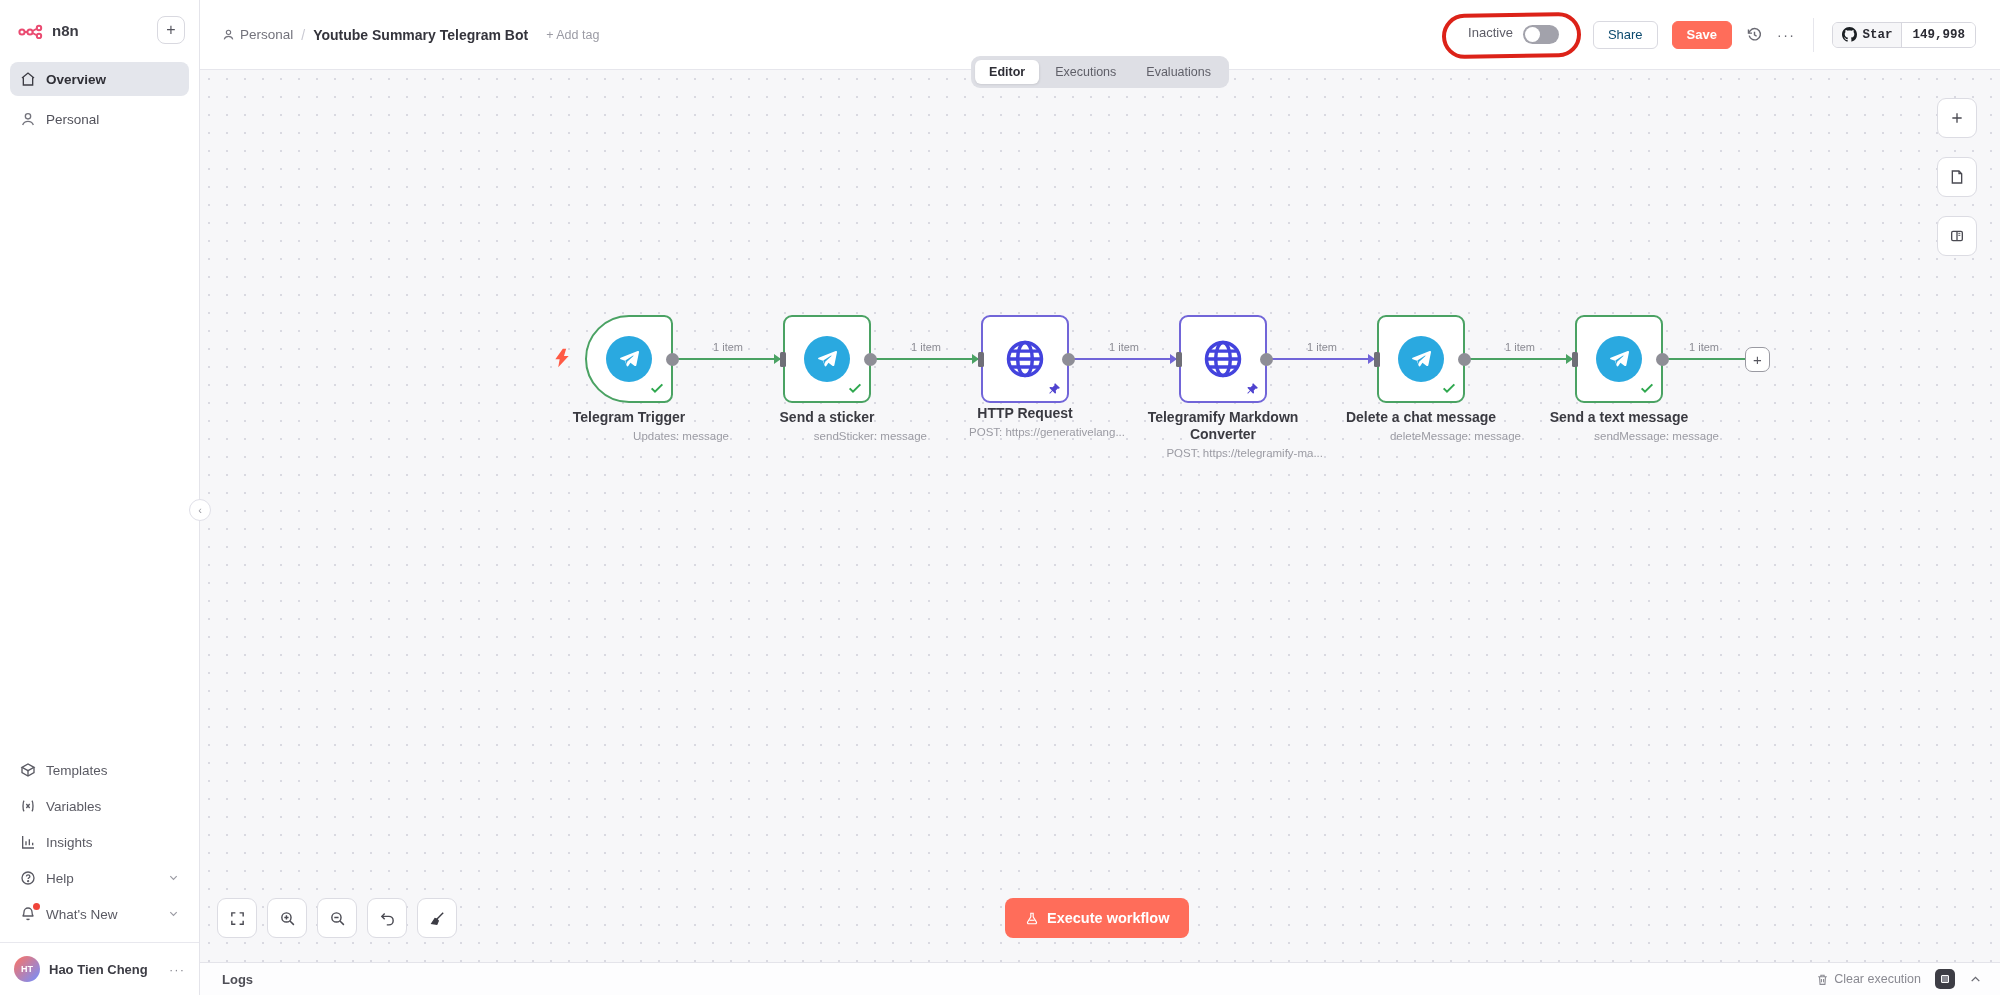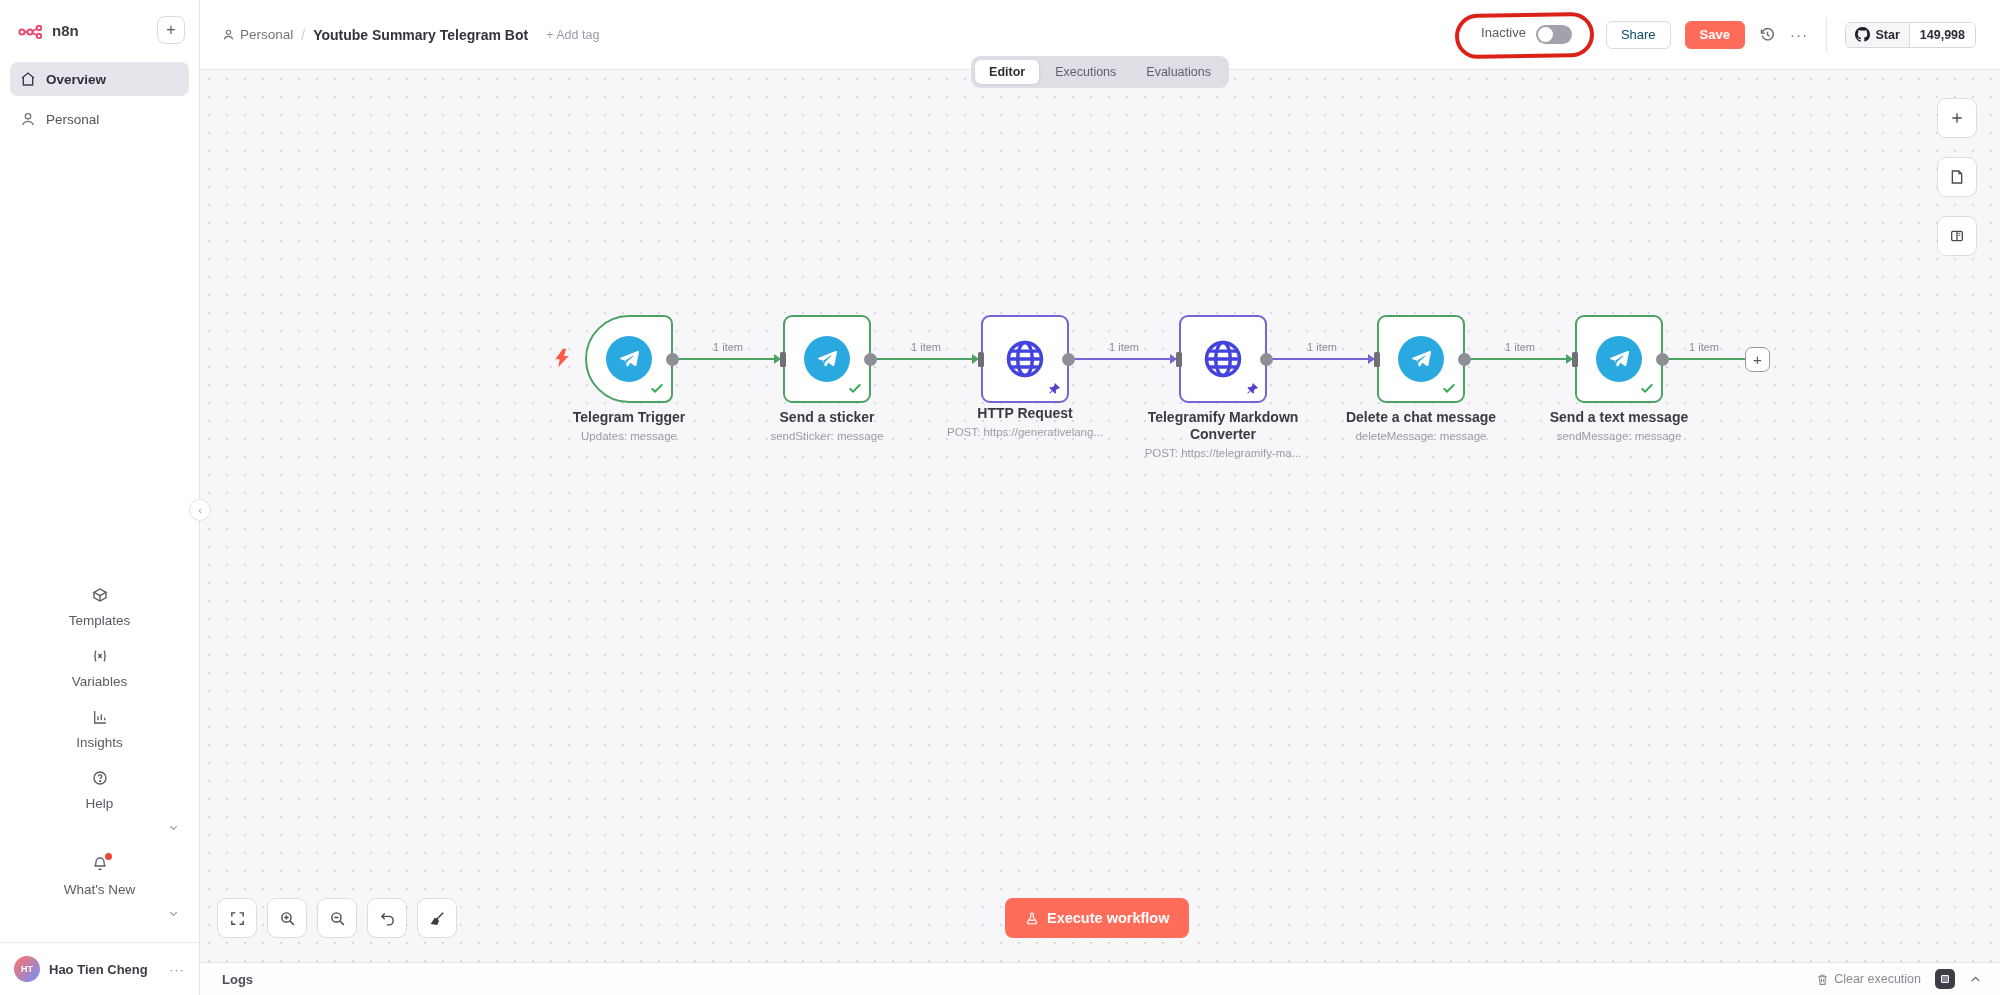--- a/index.html
+++ b/index.html
@@ -16,21 +16,21 @@
   .add-wf-btn { width:28px; height:28px; border:1px solid #d9d9e0; border-radius:8px; background:#fff;
     color:#55555e; font-size:16px; line-height:26px; text-align:center; cursor:pointer; }
   .nav { padding:4px 10px; }
   .nav-item { display:flex; align-items:center; gap:10px; padding:9px 10px; border-radius:8px;
     font-size:13.5px; color:#52525b; margin-bottom:6px; cursor:pointer; }
   .nav-item.active { background:#e4e6ec; color:#2f2f36; font-weight:bold; }
   .nav-item svg { flex:0 0 auto; }
   .sidebar-spacer { flex:1; }
   .bottom-nav { padding:0 10px; }
   .bottom-item { display:flex; align-items:center; gap:10px; padding:10px 10px; font-size:13.5px;
-    color:#5a5a63; cursor:pointer; position:relative;flex-direction:column; }
+    color:#5a5a63; cursor:pointer; position:relative; }
   .bottom-item .chev { margin-left:auto; color:#9a9aa2; }
   .bell-wrap { position:relative; display:flex; }
   .red-dot { position:absolute; top:-3px; right:-4px; width:7px; height:7px; border-radius:50%; background:#f0443a; }
   .sidebar-divider { border-top:1px solid #e8e8ee; margin:10px 0 0 0; }
   .user-row { display:flex; align-items:center; gap:9px; padding:13px 14px 13px 14px; }
   .avatar { width:26px; height:26px; border-radius:50%; background:linear-gradient(135deg,#f2756f 10%,#7e8df2 90%);
     color:#fff; font-size:9px; font-weight:bold; display:flex; align-items:center; justify-content:center; }
   .user-name { font-size:13px; font-weight:bold; color:#3c3c44; flex:1; }
   .user-menu { color:#8a8a92; font-size:13px; letter-spacing:1px; cursor:pointer; }
   .collapse-btn { position:absolute; left:189px; top:499px; width:22px; height:22px; border-radius:50%;
@@ -53,21 +53,21 @@
   .toggle { width:36px; height:19px; border-radius:10px; background:#a2a2ab; position:relative; cursor:pointer; }
   .toggle .knob { position:absolute; left:2px; top:2px; width:15px; height:15px; border-radius:50%; background:#fff; }
   .btn { height:28px; border-radius:6px; font-size:13px; display:flex; align-items:center;
     justify-content:center; cursor:pointer; padding:0 14px; }
   .btn-share { background:#fff; border:1px solid #d9d9e0; color:#0c4a6e; }
   .btn-save { background:#ff6d5a; border:1px solid #ff6d5a; color:#fff; font-weight:bold; }
   .icon-btn { color:#6a6a73; cursor:pointer; display:flex; align-items:center; }
   .hdr-ellipsis { color:#6a6a73; font-size:14px; letter-spacing:1.5px; cursor:pointer; }
   .vdivider { width:1px; height:34px; background:#e6e6ec; margin:0 4px; }
   .github-widget { display:flex; align-items:stretch; border:1px solid #d7d7de; border-radius:6px;
-    overflow:hidden; height:26px; cursor:pointer; }
+    overflow:hidden; height:26px; cursor:pointer;font-family:Liberation Mono, monospace; }
   .gh-left { display:flex; align-items:center; gap:5px; background:#f6f6f8; padding:0 9px;
     font-size:12.5px; font-weight:bold; color:#2b2b33; border-right:1px solid #d7d7de; }
   .gh-count { display:flex; align-items:center; background:#fff; padding:0 10px; font-size:12.5px;
     font-weight:bold; color:#2b2b33; }
 
   
   .canvas { position:absolute; left:200px; top:70px; right:0; bottom:33px; background:#f7f7f9;
     background-image:radial-gradient(circle,#d9d9e1 1.2px, transparent 1.3px); background-size:18px 18px; }
   .tabs { position:absolute; left:50%; transform:translateX(-50%); top:-14px; background:#dedfe5;
     border-radius:9px; padding:4px; display:flex; gap:2px; z-index:25; }
@@ -83,21 +83,21 @@
   .tg-circle { width:46px; height:46px; border-radius:50%; background:#2AA9E0; display:flex;
     align-items:center; justify-content:center; }
   .out-dot { position:absolute; width:13px; height:13px; border-radius:50%; background:#8e8e96; z-index:6; }
   .in-rect { position:absolute; width:6px; height:15px; background:#6f6f77; border-radius:1.5px; z-index:6; }
   .conn-line { position:absolute; height:2px; z-index:2; }
   .conn-arrow { position:absolute; width:0; height:0; border-top:5px solid transparent;
     border-bottom:5px solid transparent; border-left:7px solid; z-index:3; }
   .conn-label { position:absolute; width:70px; text-align:center; font-size:11px; color:#8b8b93; z-index:4; }
   .node-label { position:absolute; width:200px; text-align:center; z-index:5; }
   .node-title { font-size:14px; font-weight:bold; color:#3a3a41; line-height:17px; }
-  .node-sub { font-size:11.5px; color:#9b9ba3; margin-top:4px; }
+  .node-sub { font-size:11.5px; color:#9b9ba3; margin-top:4px;text-align:right; }
   .bolt { position:absolute; z-index:5; }
   .plus-ep { position:absolute; width:25px; height:25px; border:1.5px solid #9a9aa2; border-radius:7px;
     background:#fff; color:#55555e; font-size:15px; display:flex; align-items:center; justify-content:center;
     cursor:pointer; z-index:6; }
 
   .canvas-ctl { position:absolute; width:40px; height:40px; background:#fff; border:1px solid #dcdce3;
     border-radius:9px; display:flex; align-items:center; justify-content:center; color:#4a4a52;
     cursor:pointer; z-index:10; }
   .right-ctls .canvas-ctl { position:absolute; left:1737px; }
   .execute-btn { position:absolute; left:805px; top:828px; height:40px; padding:0 20px; background:#ff6d5a;

